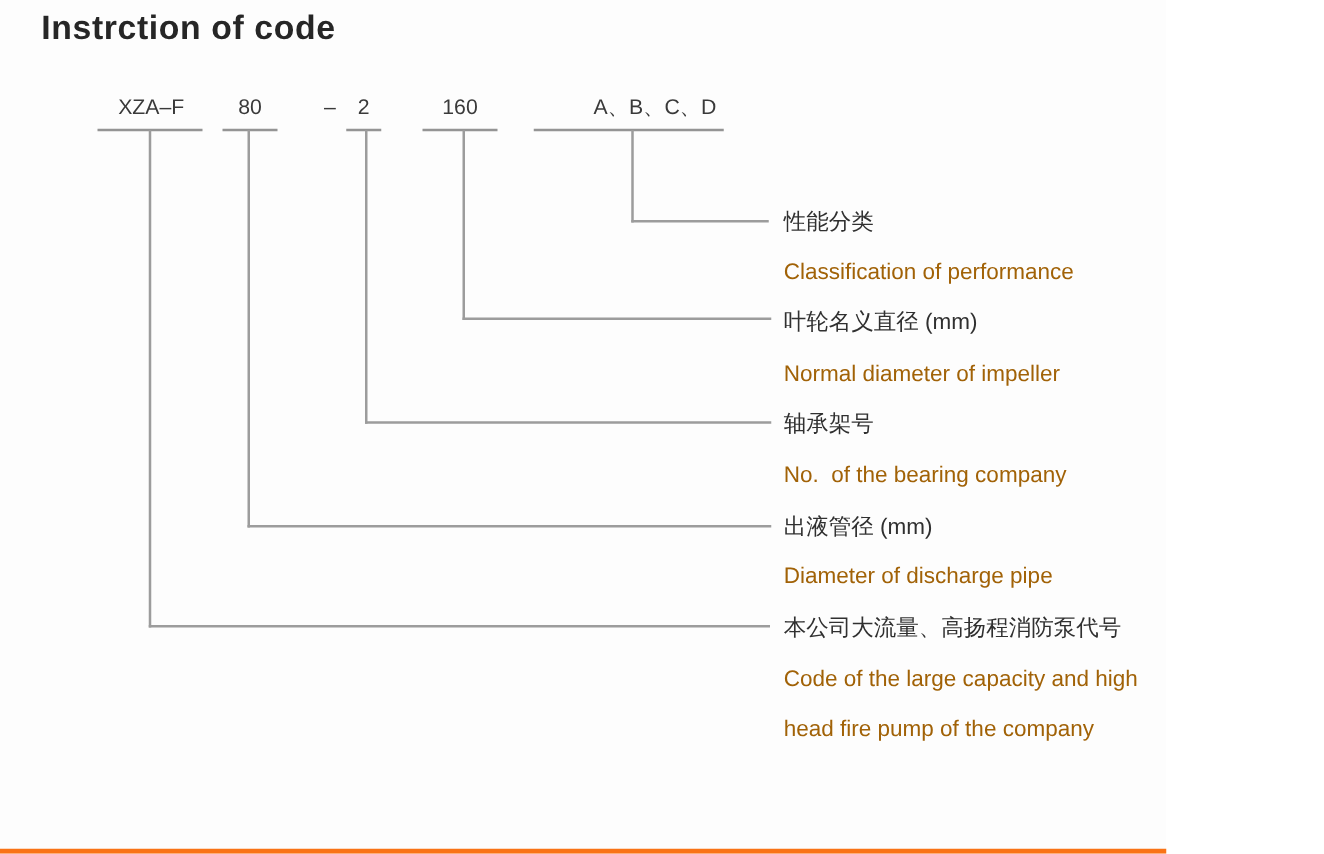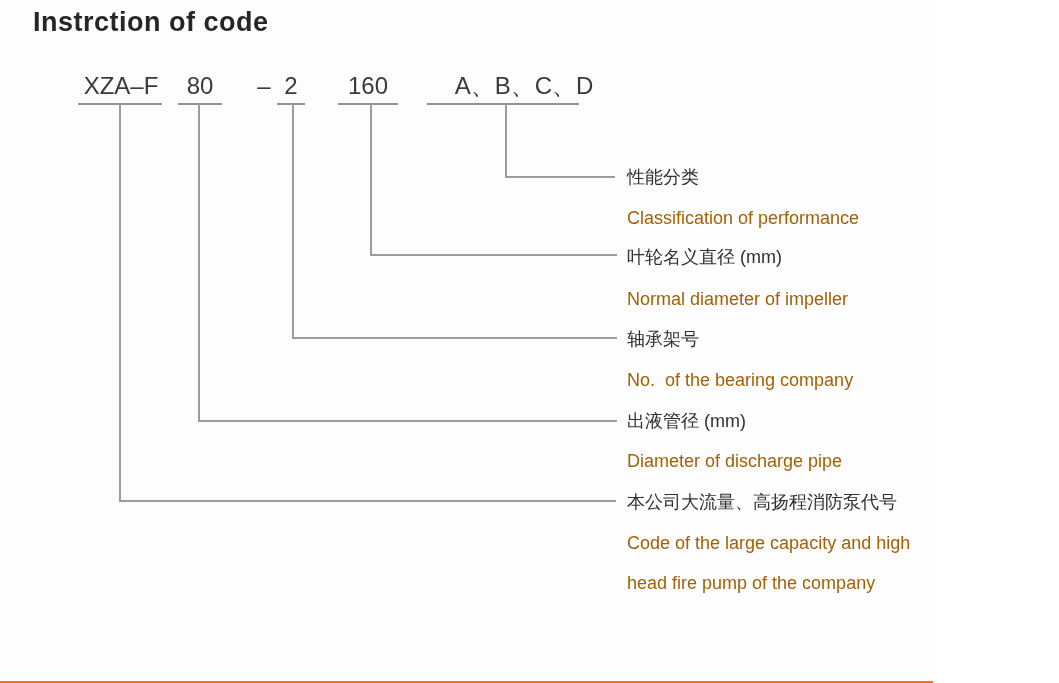--- a/index.html
+++ b/index.html
@@ -8,37 +8,37 @@
     background: #ffffff;
   }
   .diagram {
     position: relative;
     width: 933px;
     height: 683px;
     background: #fdfdfd;
     overflow: hidden;
     font-family: "Liberation Sans", "DejaVu Sans", sans-serif;
     color: #383838;
-    border-bottom: 2px solid #f97316;
+    border-bottom: 4px solid #f97316;
     box-sizing: border-box;
   }
   .title {
     position: absolute;
     left: 33px;
     top: 7px;
     font-size: 27px;
     font-weight: bold;
     letter-spacing: 0.5px;
     color: #262626;
     white-space: nowrap;
   }
   .code-seg {
     position: absolute;
     top: 72px;
-    font-size: 24px;
+    font-size: 17px;
     line-height: 28px;
     text-align: center;
     white-space: nowrap;
     color: #3a3a3a;
   }
   .underline {
     position: absolute;
     top: 103px;
     height: 2px;
     background: #949494;

